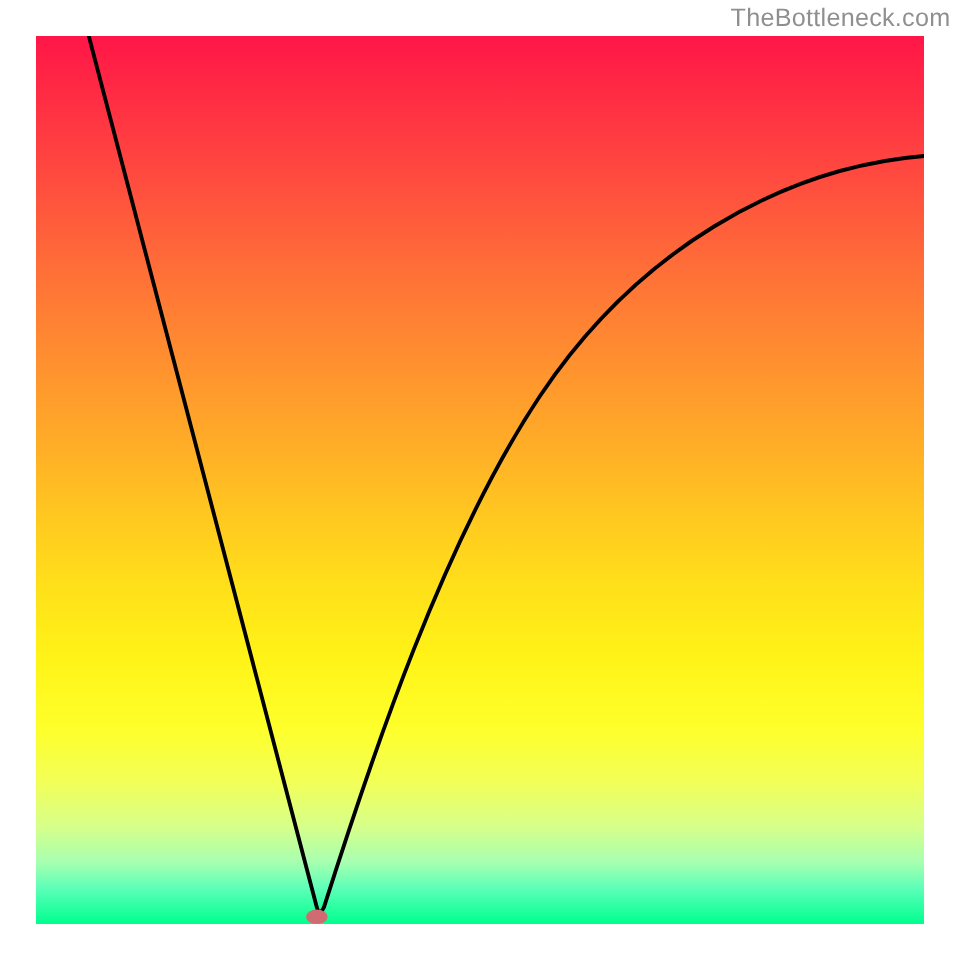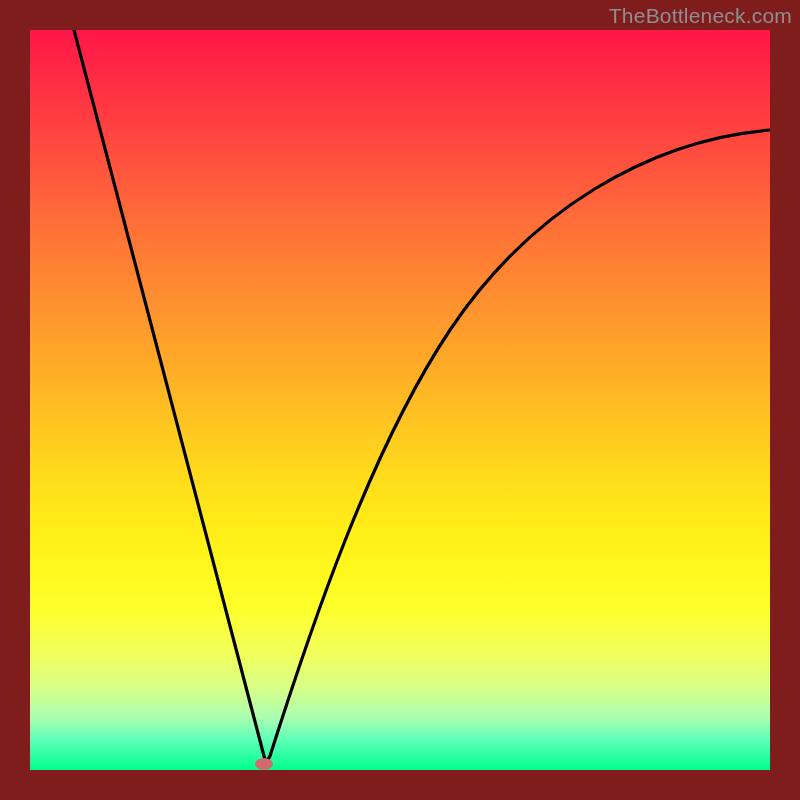--- a/index.html
+++ b/index.html
@@ -9,21 +9,21 @@
     background: #000;
     position: relative;
     font-family: Arial, sans-serif;
     overflow: hidden;
   }
   .frame {
     position: absolute;
     top: 0; left: 0;
     width: 800px;
     height: 800px;
-    background: #7f1d1d;
+    background: #ffffff;
     text-decoration: underline;
   }
   .gradient-area {
     position: absolute;
     top: 30px;
     left: 30px;
     width: 740px;
     height: 740px;
     background: linear-gradient(to bottom,
       #ff1648 0%,

